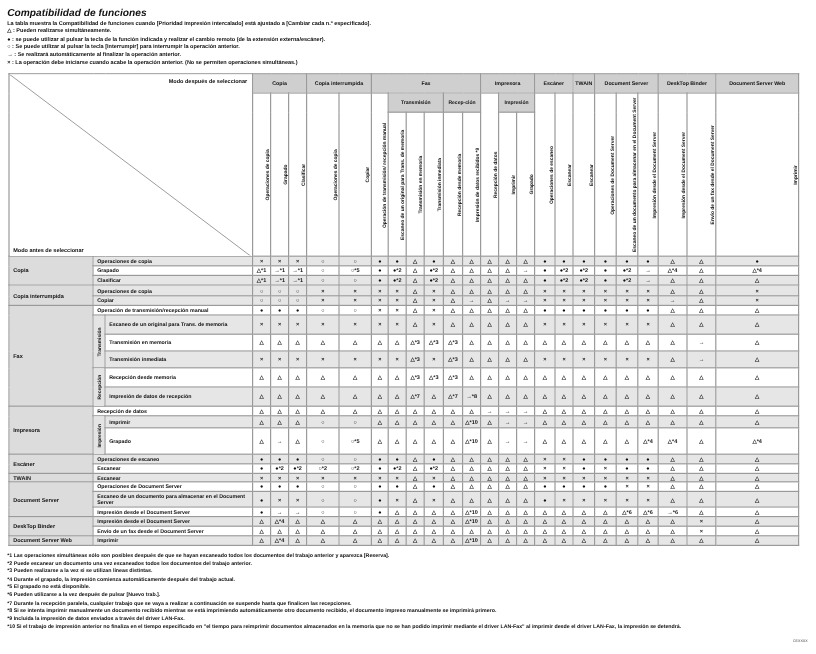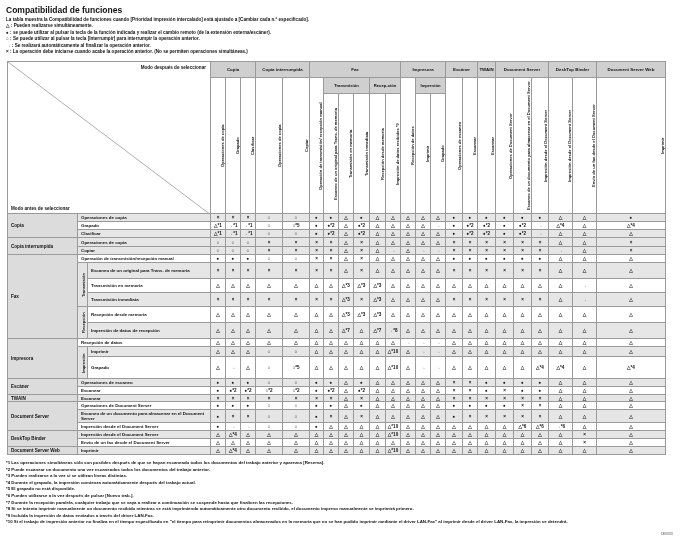--- a/index.html
+++ b/index.html
@@ -1,17 +1,17 @@
 <!DOCTYPE html>
 <html><head>
 <meta charset="utf-8">
 <style>
   html,body{margin:0;padding:0;background:#fff;}
   body{width:680px;height:545px;position:relative;overflow:hidden;font-family:"Liberation Sans",sans-serif;color:#111;}
-  .title{position:absolute;left:6px;top:5px;font-size:8.5px;font-weight:bold;}
+  .title{position:absolute;left:6px;top:5px;font-size:8.5px;font-weight:bold;font-style:italic;}
   .intro{position:absolute;left:6px;top:17px;font-size:4.6px;line-height:6.4px;font-weight:bold;}
   .intro div{white-space:nowrap;}
   table.compat{position:absolute;left:7px;top:61px;border-collapse:collapse;table-layout:fixed;font-size:4.2px;}
   table.compat td, table.compat th{border:0.6px solid #9a9a9a;padding:0;text-align:center;vertical-align:middle;overflow:hidden;}
   .hdr-group{background:#cfcfcf;font-weight:bold;font-size:4.4px;line-height:5px;}
   .hdr-sub{background:#cfcfcf;font-weight:bold;font-size:4.2px;}
   .vert{writing-mode:vertical-rl;transform:rotate(180deg);text-align:left;font-size:4.1px;font-weight:bold;white-space:normal;line-height:4.6px;padding:3px 0 !important;vertical-align:bottom !important;}
   .vlab{writing-mode:vertical-rl;transform:rotate(180deg);font-size:4.1px;font-weight:bold;background:#e4e4e4;}
   .corner{position:relative;background:#fff;}
   .corner svg{position:absolute;left:0;top:0;}

